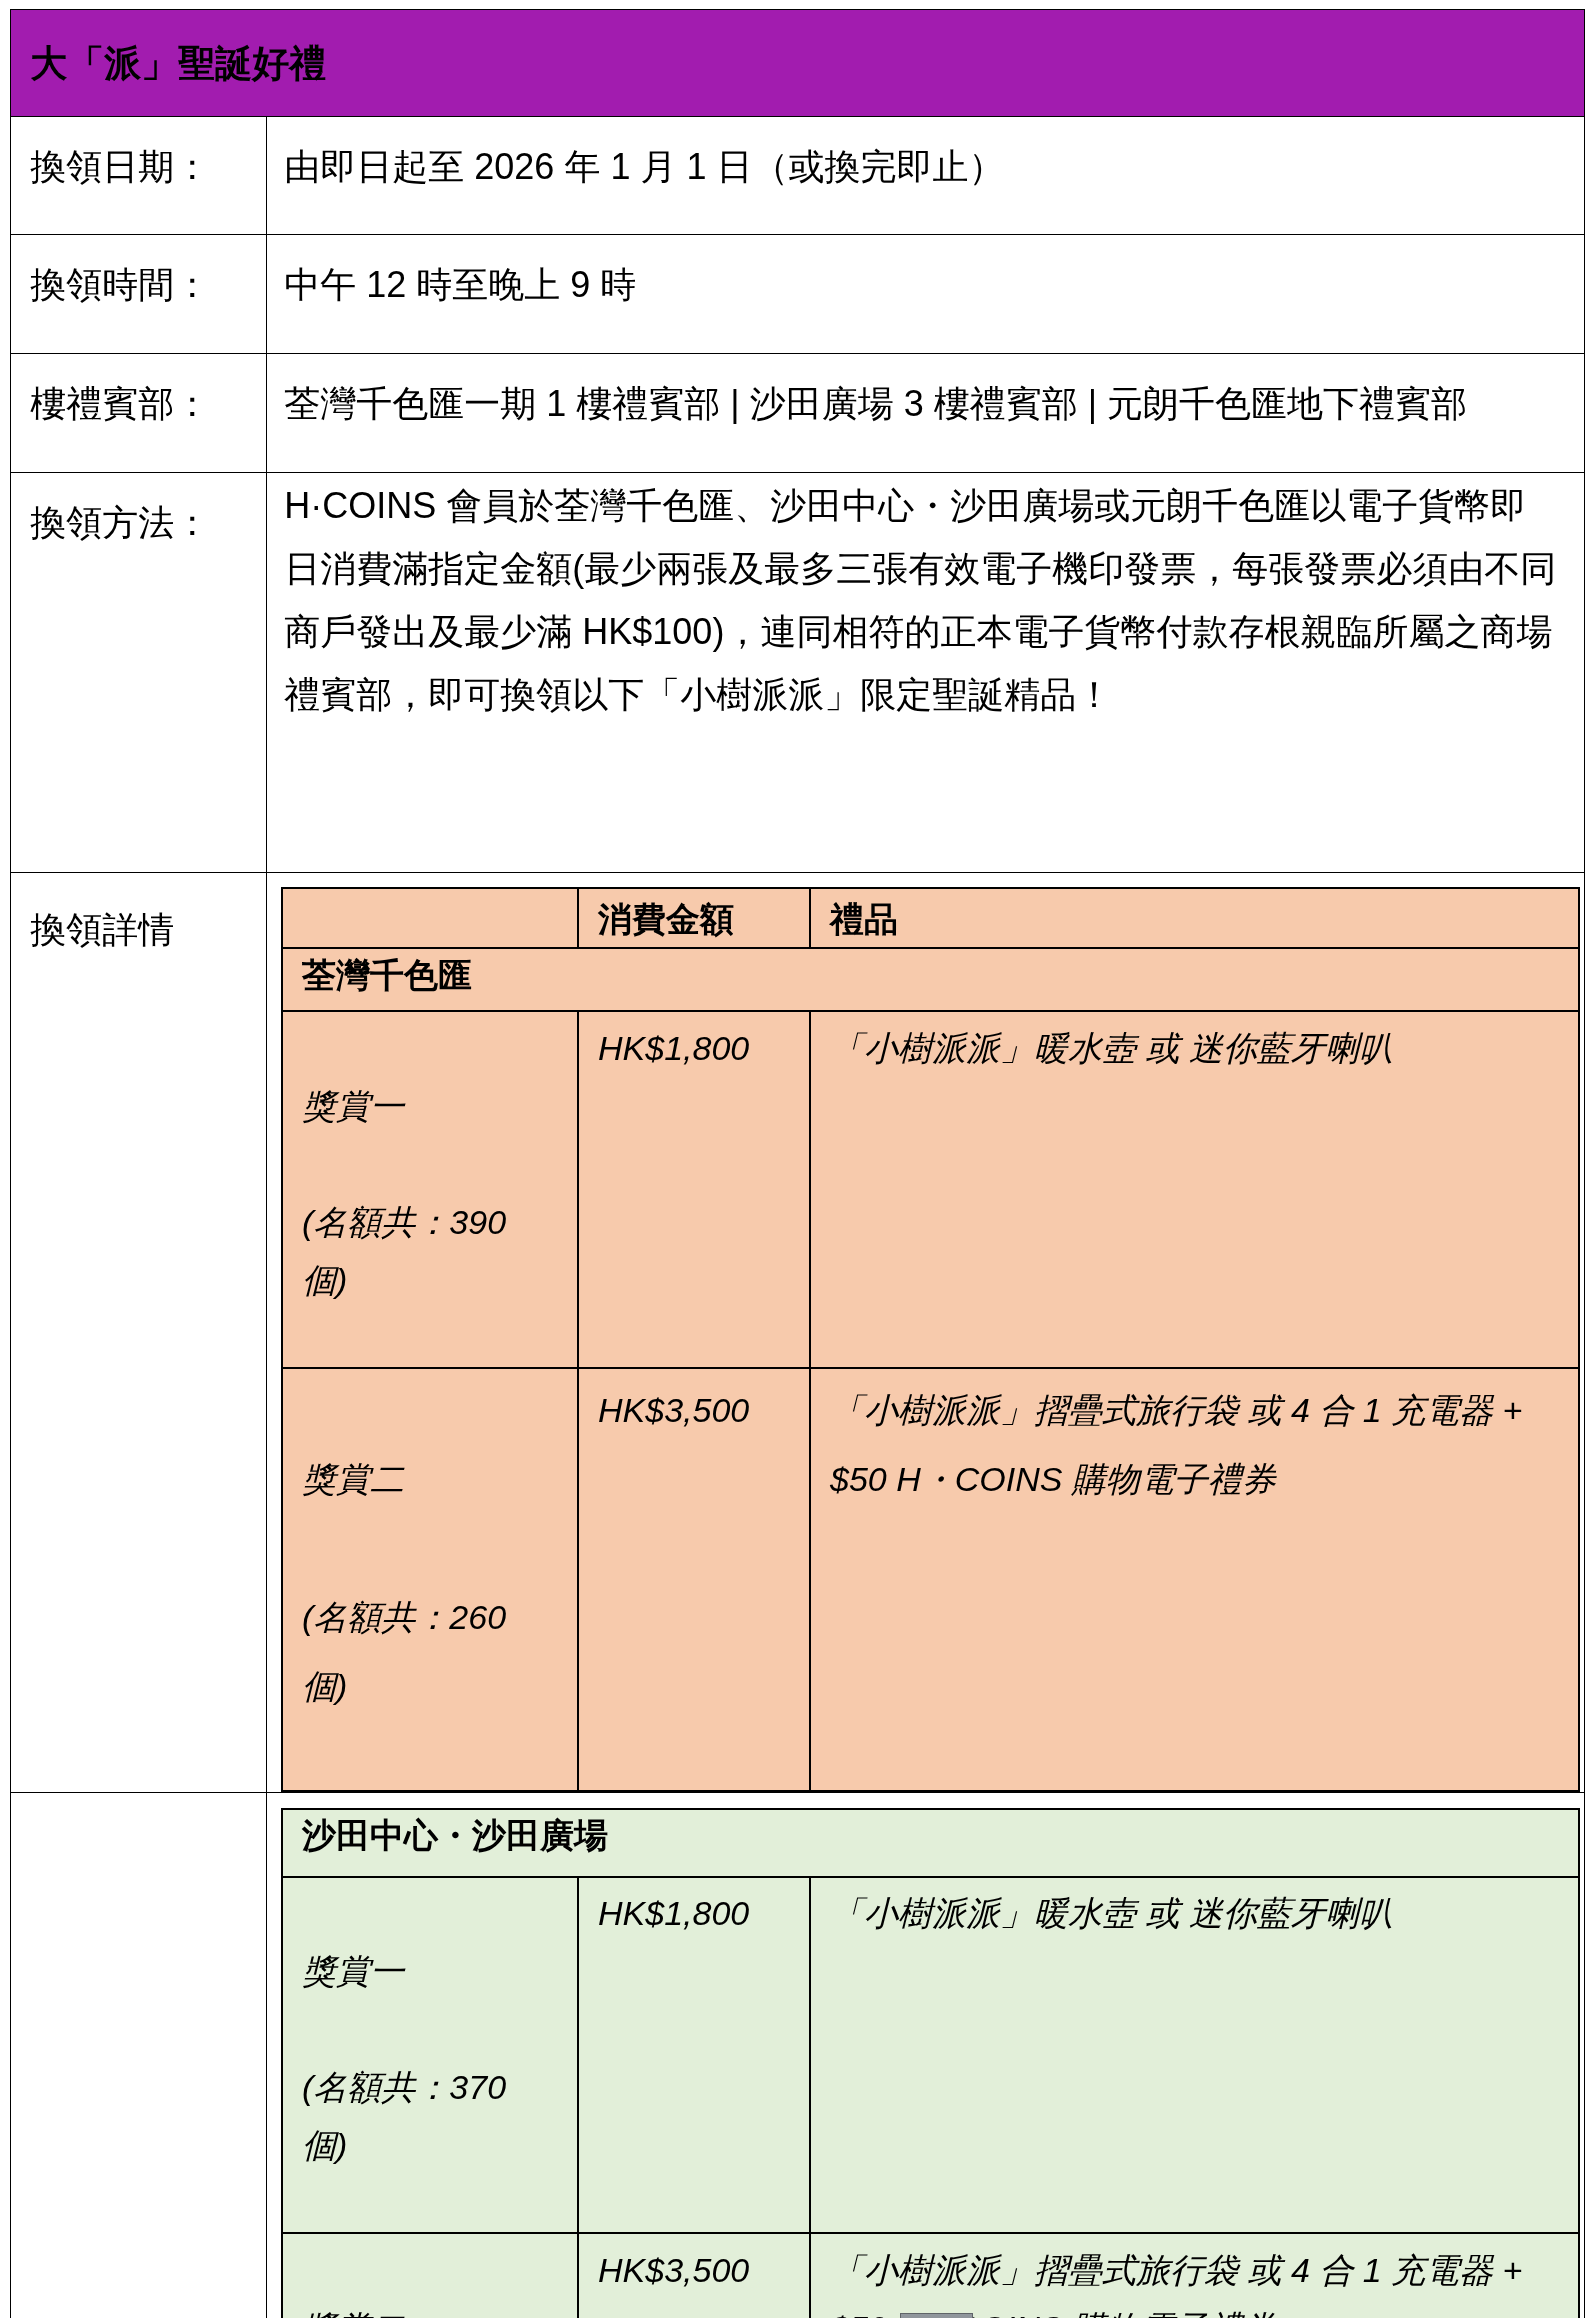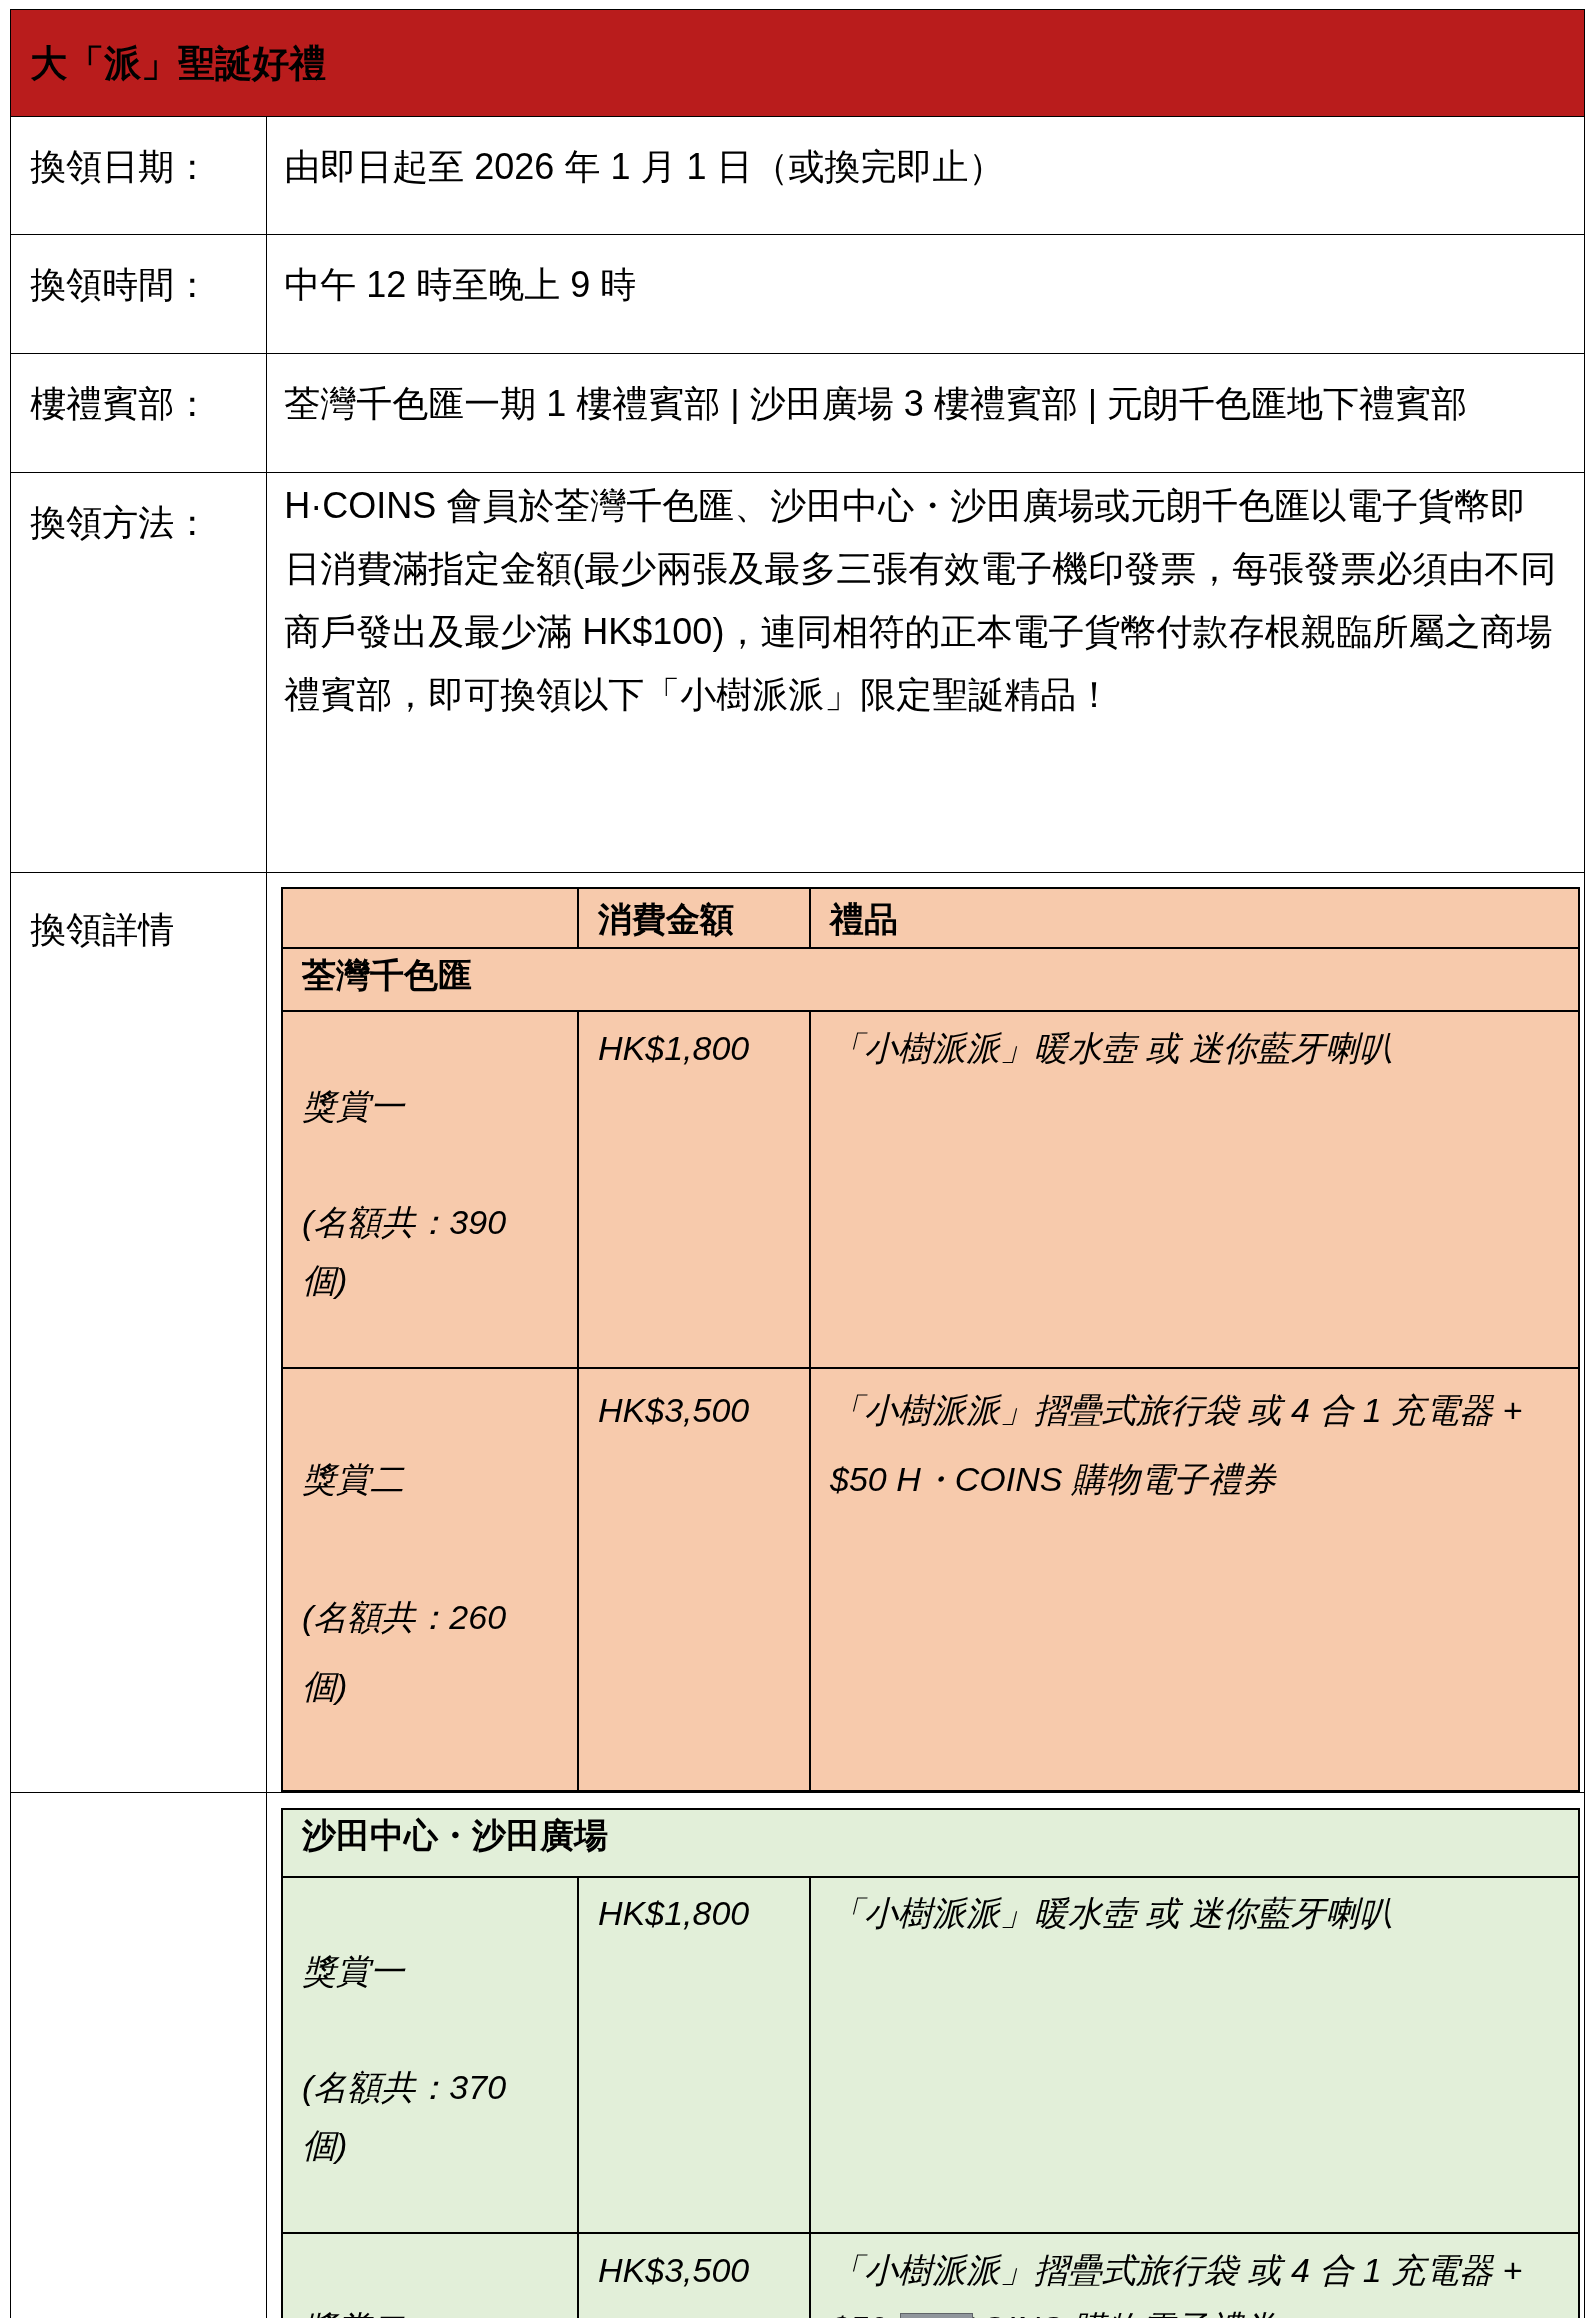--- a/index.html
+++ b/index.html
@@ -9,21 +9,21 @@
     font-family: "Liberation Sans", sans-serif;
     color: #000;
   }
   table { border-collapse: collapse; }
   td { vertical-align: top; padding: 0; }
 
   
   .outer { position: absolute; left: 10.3px; top: 8.6px; width: 1575px; table-layout: fixed; }
   .outer td { border: 1.7px solid #000; }
   .title-cell {
-    background: #b91c1c;
+    background: #a21caf;
     font-weight: bold; font-size: 37px; line-height: 63px;
     padding: 22px 0 0 19px;
   }
   .label-cell {
     font-size: 36px; line-height: 63px;
     padding: 18px 0 0 19px;
   }
   .value-cell {
     font-size: 36px; line-height: 63px;
     padding: 18px 26px 0 17px;

